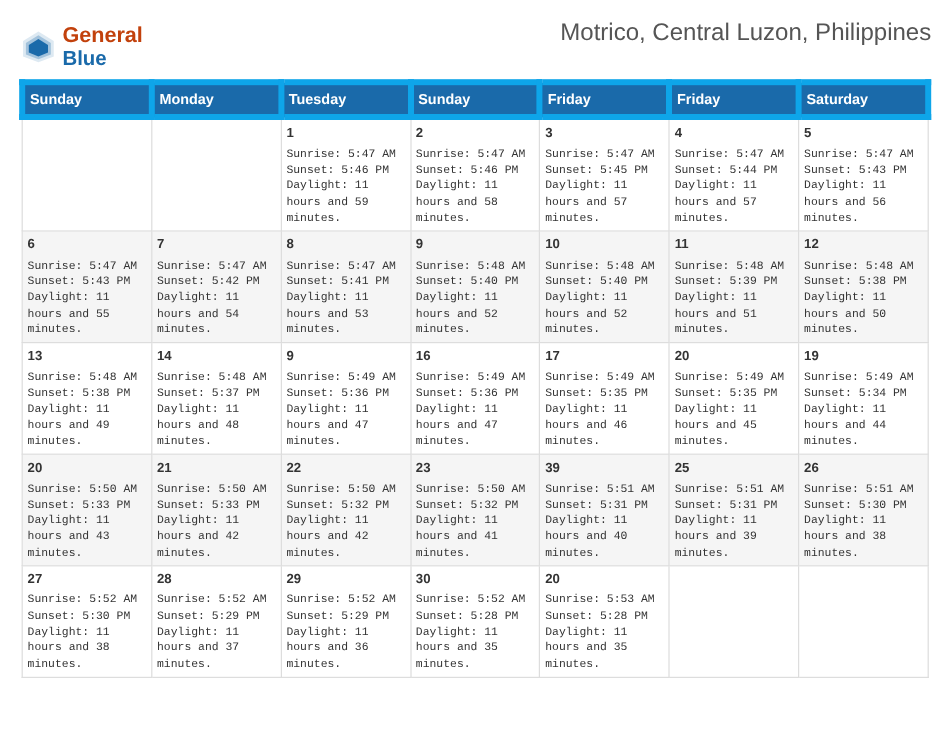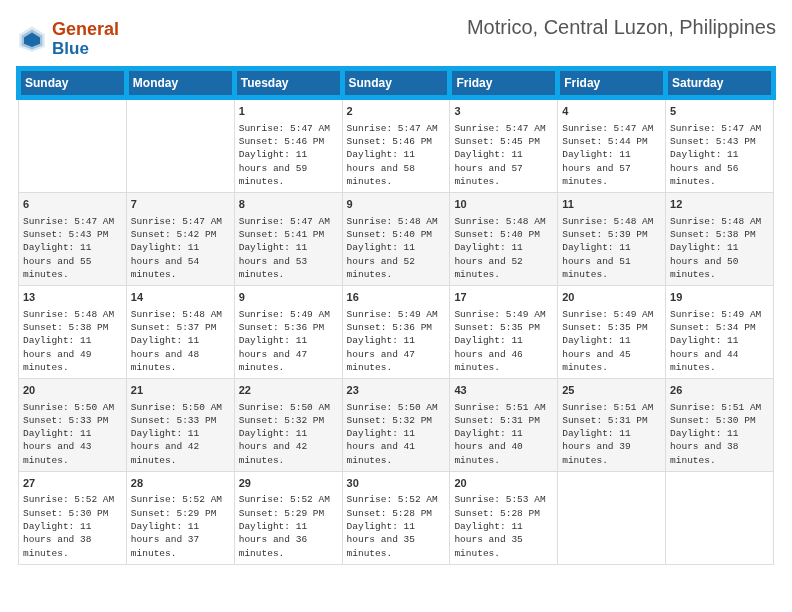--- a/index.html
+++ b/index.html
@@ -226,21 +226,21 @@
         </td>
         <td>
           <span class="day-number">22</span>
           <div class="day-info">Sunrise: 5:50 AM<br>Sunset: 5:32 PM<br>Daylight: 11 hours and 42 minutes.</div>
         </td>
         <td>
           <span class="day-number">23</span>
           <div class="day-info">Sunrise: 5:50 AM<br>Sunset: 5:32 PM<br>Daylight: 11 hours and 41 minutes.</div>
         </td>
         <td>
-          <span class="day-number">43</span>
+          <span class="day-number">39</span>
           <div class="day-info">Sunrise: 5:51 AM<br>Sunset: 5:31 PM<br>Daylight: 11 hours and 40 minutes.</div>
         </td>
         <td>
           <span class="day-number">25</span>
           <div class="day-info">Sunrise: 5:51 AM<br>Sunset: 5:31 PM<br>Daylight: 11 hours and 39 minutes.</div>
         </td>
         <td>
           <span class="day-number">26</span>
           <div class="day-info">Sunrise: 5:51 AM<br>Sunset: 5:30 PM<br>Daylight: 11 hours and 38 minutes.</div>
         </td>

